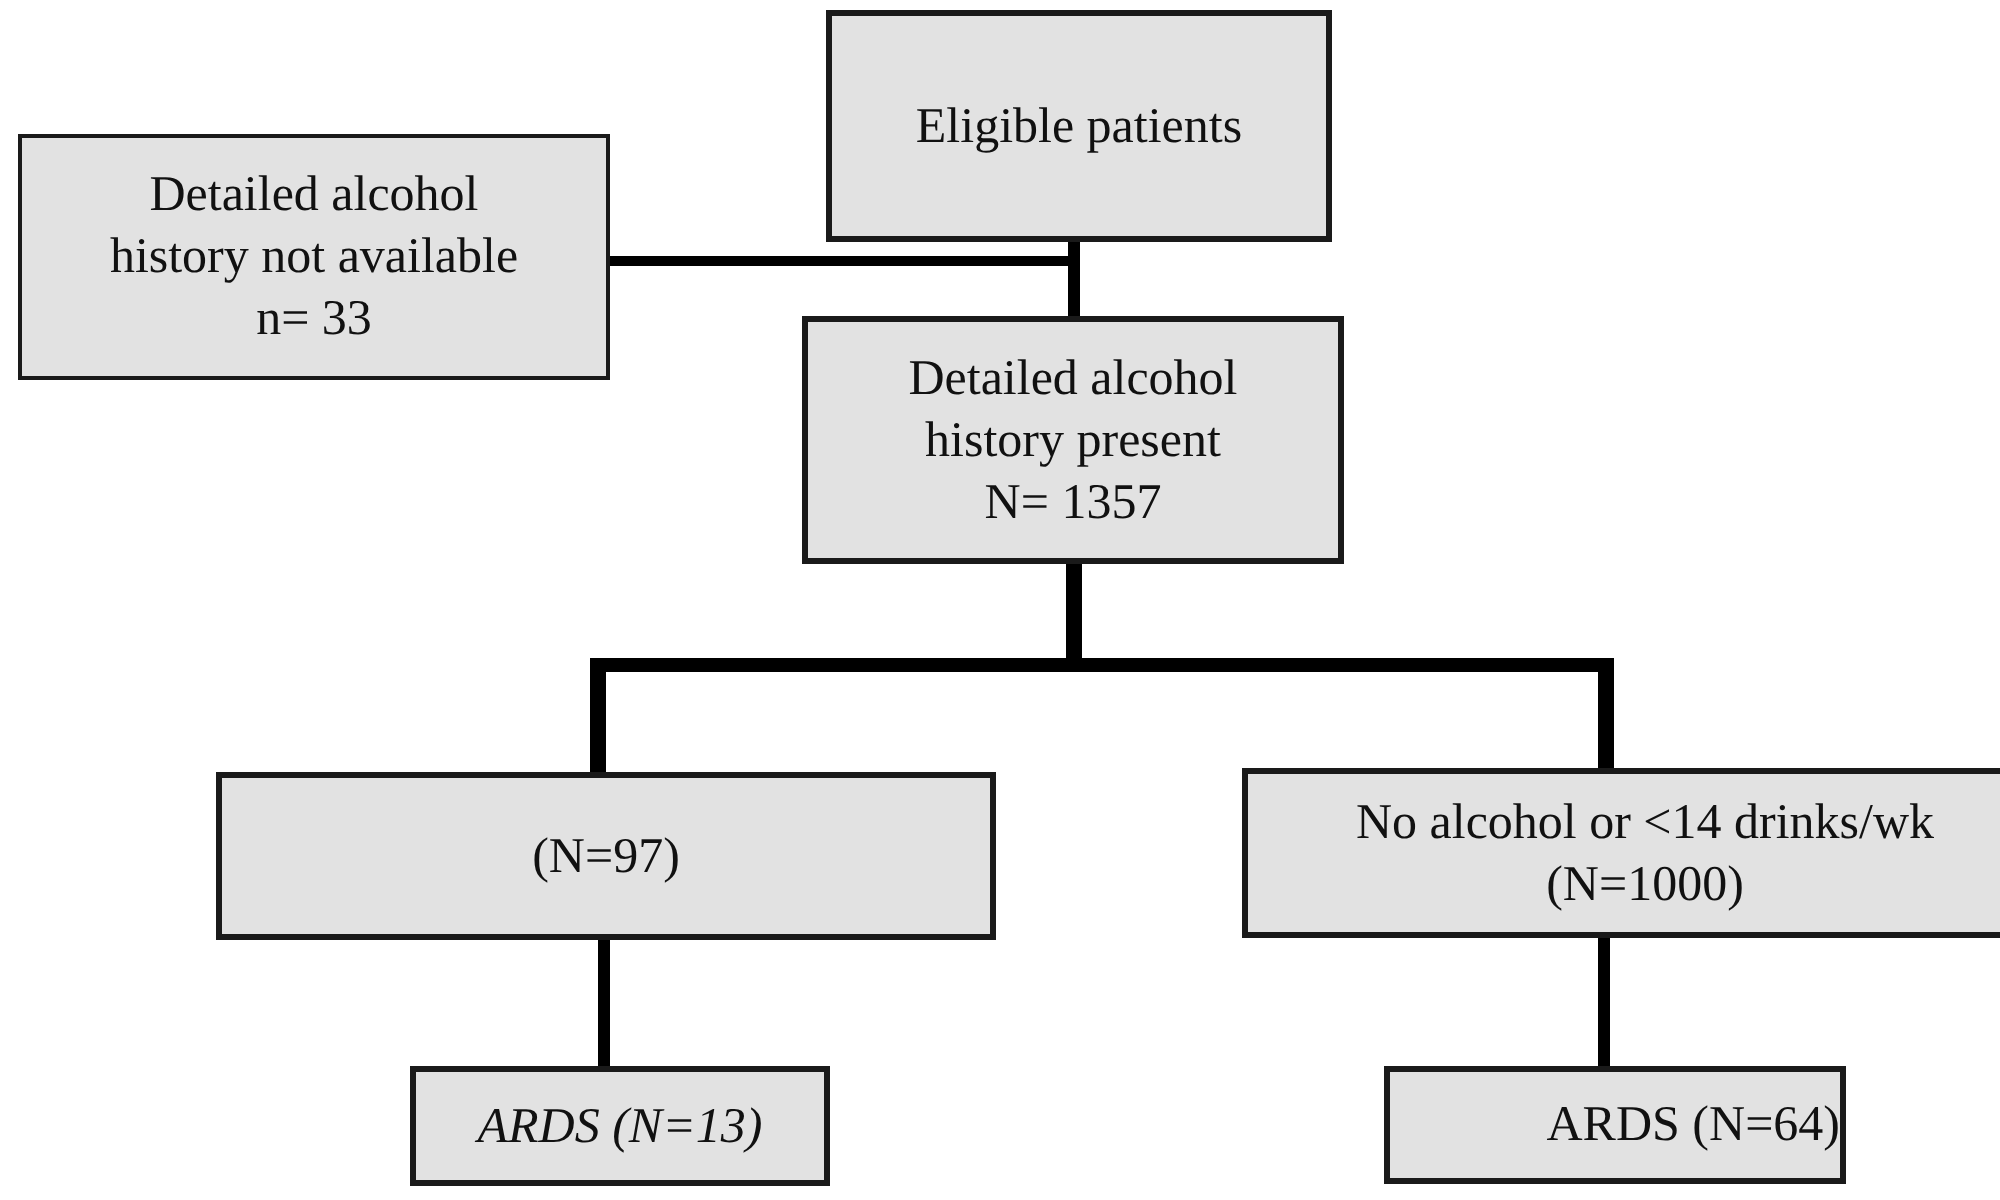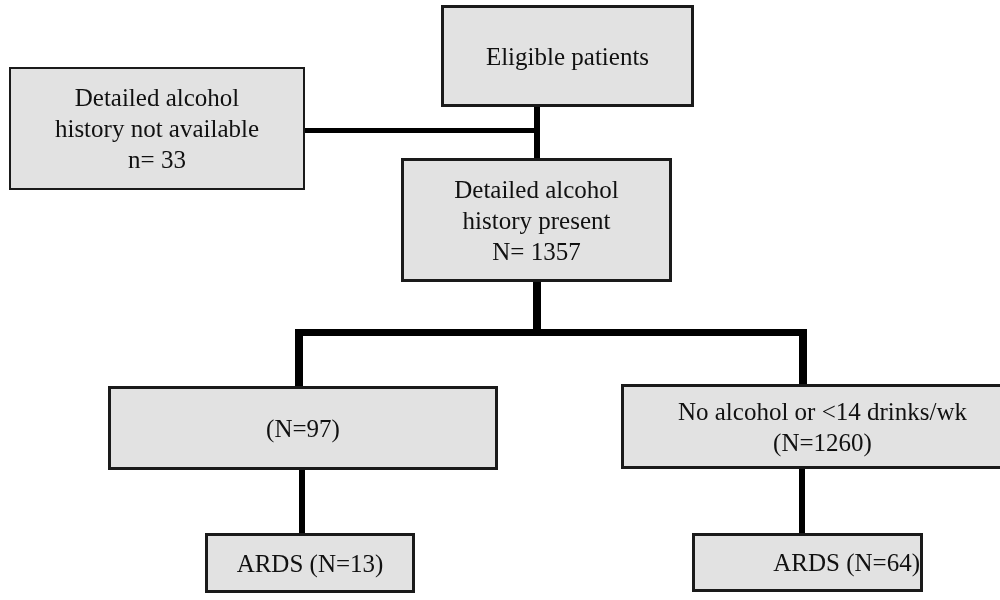--- a/index.html
+++ b/index.html
@@ -28,26 +28,26 @@
     font-size: 25px;
     line-height: 31px;
     color: #111111;
   }
   .node span { display: block; white-space: nowrap; }
   .line {
     position: absolute;
     background: var(--line, #000000);
   }
   
-  #node-eligible        { left: 413px; top: 5px;   width: 253px; height: 102px; margin-left: 28px; }
+  #node-eligible        { left: 413px; top: 5px;   width: 253px; height: 116px; }
   #node-no-history      { left: 9px;   top: 67px;  width: 296px; height: 123px; border-width: 2px; }
   #node-history-present { left: 401px; top: 158px; width: 271px; height: 124px; }
   #node-heavy           { left: 108px; top: 386px; width: 390px; height: 84px; }
   #node-light           { left: 593px; top: 384px; width: 403px; height: 85px; margin-left: 28px; }
-  #node-ards-heavy      { left: 205px; top: 533px; width: 210px; height: 60px; }
+  #node-ards-heavy      { left: 205px; top: 533px; width: 210px; height: 60px; font-style: italic; }
   #node-ards-light      { left: 692px; top: 533px; width: 231px; height: 59px; align-items: flex-end; }
   
   #c-top-mid      { left: 534px; top: 106px; width: 6px;   height: 53px; }
   #c-exclusion    { left: 303px; top: 128px; width: 233px; height: 5px;  }
   #c-mid-down     { left: 533px; top: 281px; width: 8px;   height: 53px; }
   #c-branch-h     { left: 295px; top: 329px; width: 512px; height: 7px;  }
   #c-branch-left  { left: 295px; top: 329px; width: 8px;   height: 58px; }
   #c-branch-right { left: 799px; top: 329px; width: 8px;   height: 56px; }
   #c-heavy-ards   { left: 299px; top: 469px; width: 6px;   height: 65px; }
   #c-light-ards   { left: 799px; top: 468px; width: 6px;   height: 66px; }
@@ -81,21 +81,21 @@
     <span>history present</span>
     <span>N= 1357</span>
   </div>
 
   <div class="node" id="node-heavy">
     <span>(N=97)</span>
   </div>
 
   <div class="node" id="node-light">
     <span>No alcohol or &lt;14 drinks/wk</span>
-    <span>(N=1260)</span>
+    <span>(N=1000)</span>
   </div>
 
   <div class="node" id="node-ards-heavy">
     <span>ARDS (N=13)</span>
   </div>
 
   <div class="node" id="node-ards-light">
     <span>ARDS (N=64)</span>
   </div>
 

